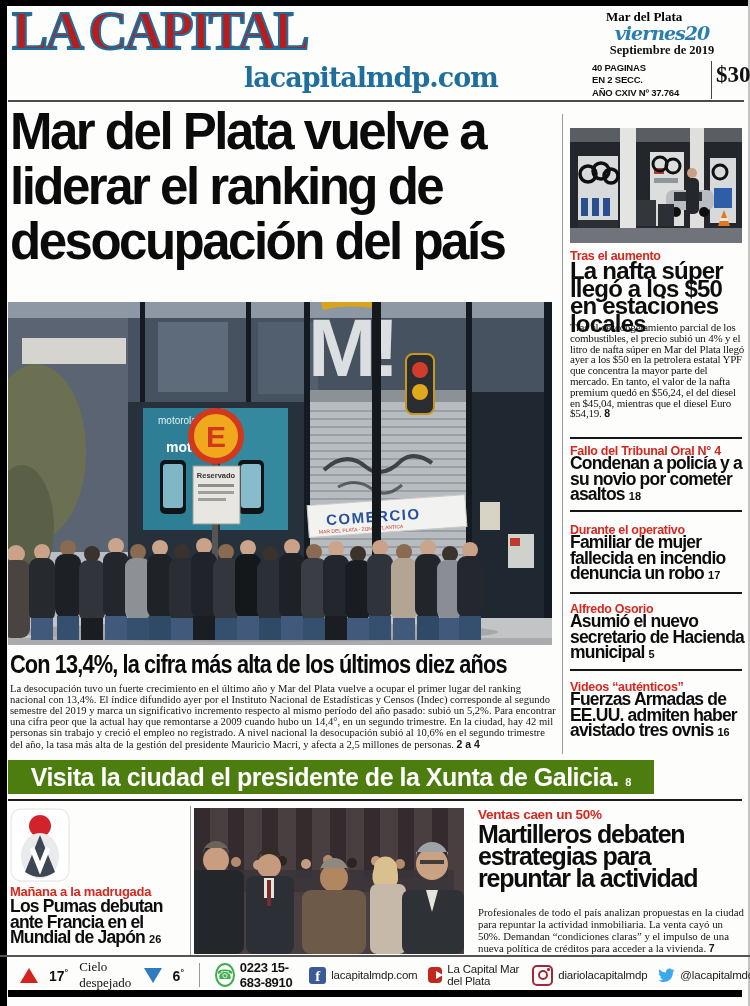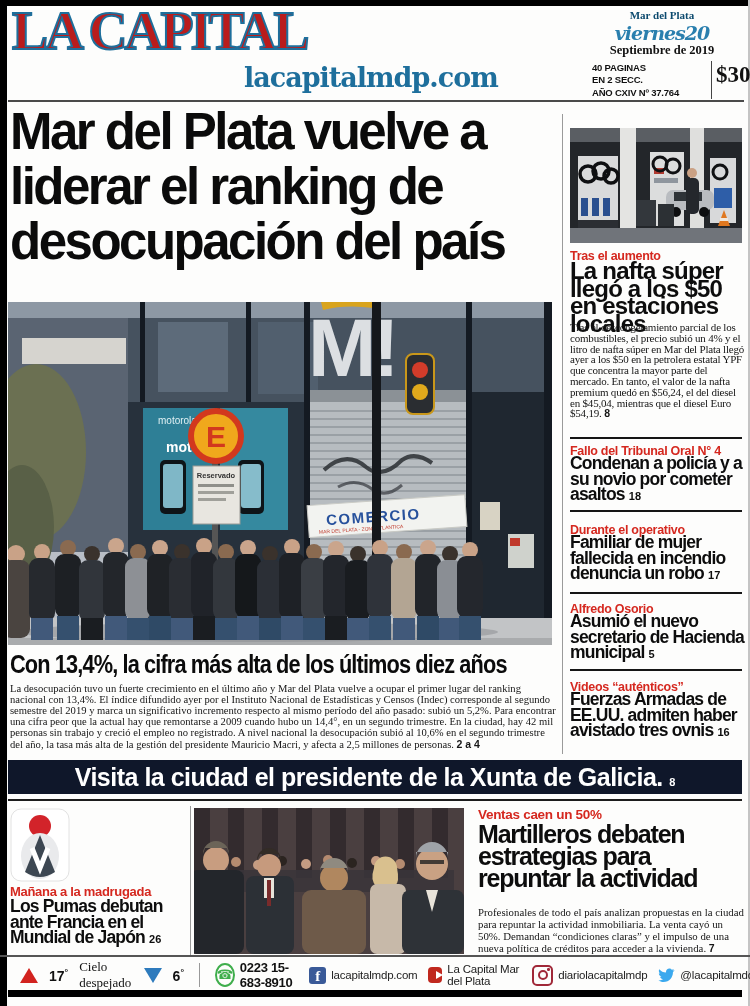--- a/index.html
+++ b/index.html
@@ -8,22 +8,22 @@
   .abs{position:absolute;}
   
   .edge-left{left:0;top:0;width:7px;height:1006px;background:#000;}
   .edge-top{left:0;top:0;width:750px;height:6px;background:#000;}
   .edge-right{right:0;top:0;width:2px;height:1006px;background:#c4c4c4;}
   
   .logo{left:12px;top:2px;font-family:Liberation Serif, serif;font-weight:bold;font-size:54px;
         color:#b91c1c;-webkit-text-stroke:2px #1e6f9c;letter-spacing:-3px;line-height:1.1;}
   .site{left:244px;top:62px;font-family:"DejaVu Serif",serif;font-weight:bold;font-size:27px;
         color:#1e6f9c;letter-spacing:-1px;}
-  .mh-city{left:606px;top:9px;width:112px;text-align:center;font-family:"Liberation Serif",serif;
-        font-weight:bold;font-size:11px;color:#0c4a6e;}
+  .mh-city{left:606px;top:9px;width:112px;text-align:left;font-family:"Liberation Serif",serif;
+        font-weight:bold;font-size:13px;color:#000000;}
   .mh-day{left:606px;top:22px;width:112px;text-align:center;font-family:"DejaVu Serif",serif;
         font-style:italic;font-weight:bold;font-size:19px;color:#2a7fae;letter-spacing:-1px;}
   .mh-date{left:606px;top:43px;width:112px;text-align:center;font-family:"Liberation Serif",serif;
         font-weight:bold;font-size:12.5px;}
   .mh-pages{left:592px;top:62px;width:114px;font-size:9.5px;font-weight:bold;
         line-height:1.3;letter-spacing:-0.2px;}
   .mh-vline{left:711px;top:61px;width:1px;height:38px;background:#444;}
   .mh-price{left:716px;top:62px;font-family:"Liberation Serif",serif;font-size:23px;font-weight:bold;}
   .rule-header{left:8px;top:100px;width:736px;height:2px;background:#4a4a4a;}
   
@@ -44,21 +44,21 @@
   .kicker{color:#d5281f;font-weight:bold;font-size:12.5px;letter-spacing:-0.3px;white-space:nowrap;}
   .hl{font-weight:bold;color:#0d0d0d;letter-spacing:-0.8px;}
   .pg{font-size:11px;letter-spacing:0;}
   .rr{left:570px;width:176px;}
   .rr-hl0{top:262px;font-size:24px;line-height:17.5px;}
   .rr-body{top:322px;font-family:"Liberation Serif",serif;font-size:11px;line-height:10.8px;
         font-weight:normal;letter-spacing:-0.2px;color:#151515;}
   .rr-hr{left:570px;width:172px;height:2px;background:#151515;}
   .rr-hl{font-size:17.5px;line-height:15.5px;}
   
-  .banner{left:8px;top:760px;width:734px;height:34px;background:#0f172a;color:#fff;text-align:center;
+  .banner{left:8px;top:760px;width:646px;height:34px;background:#4d7c0f;color:#fff;text-align:center;
         font-weight:bold;font-size:25px;letter-spacing:-0.5px;line-height:34px;}
   .rule-banner{left:8px;top:799px;width:734px;height:2px;background:#1c1c1c;}
   
   .rwc-box{left:10px;top:808px;width:180px;height:74px;}
   .pumas-kicker{left:10px;top:884px;font-size:13px;}
   .pumas-hl{left:10px;top:899px;width:188px;font-size:17.5px;line-height:15.5px;}
   .vrule-bottom{left:190px;top:806px;width:1px;height:149px;background:#9a9a9a;}
   .mart-kicker{left:478px;top:807px;font-size:13.5px;}
   .mart-hl{left:478px;top:823px;width:268px;font-size:25px;line-height:22px;letter-spacing:-1.2px;}
   .mart-body{left:478px;top:906px;width:268px;font-family:"Liberation Serif",serif;font-size:10.8px;

